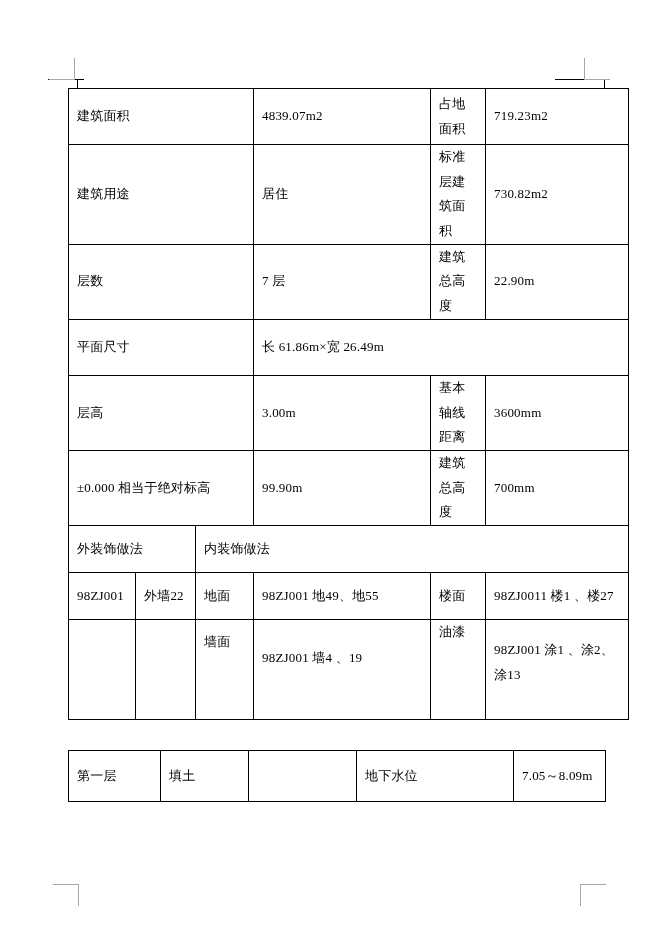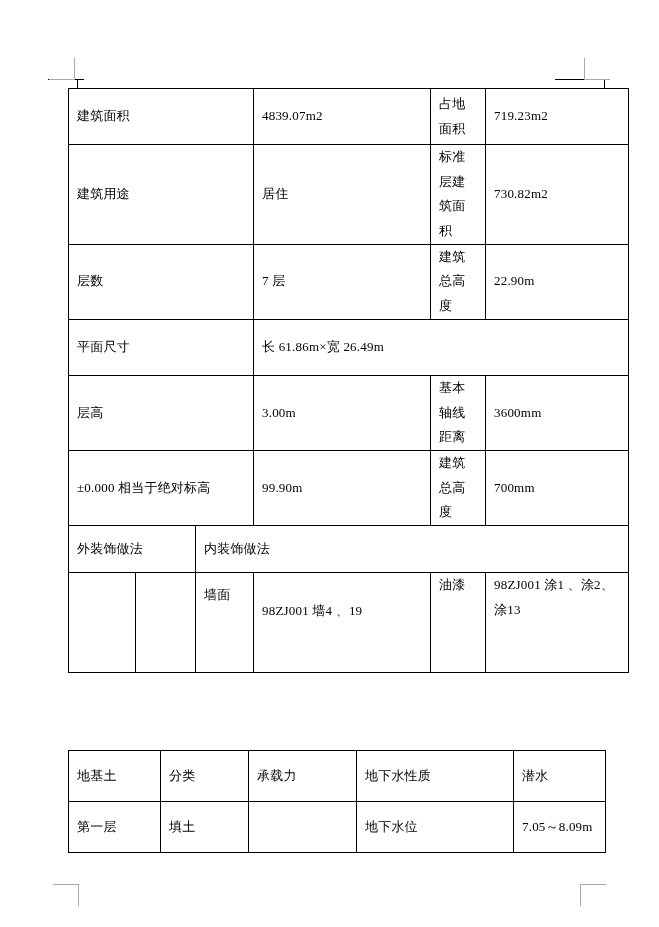--- a/index.html
+++ b/index.html
@@ -160,50 +160,51 @@
       <td>99.90m</td>
       <td>建筑总高度</td>
       <td>700mm</td>
     </tr>
 
     <tr class="r-deco-h">
       <td colspan="2">外装饰做法</td>
       <td colspan="4">内装饰做法</td>
     </tr>
 
+    <tr class="r-deco">
+      <td>98ZJ001</td>
+      <td>外墙22</td>
+      <td>地面</td>
+      <td>98ZJ001 地49、地55</td>
+      <td>楼面</td>
+      <td>98ZJ0011 楼1 、楼27</td>
+    </tr>
 
     <tr class="r-deco-tall">
       <td class="empty"></td>
       <td class="empty"></td>
       <td style="vertical-align:top;padding-top:10px">墙面</td>
       <td style="vertical-align:top;padding-top:26px">98ZJ001 墙4 、19</td>
       <td style="vertical-align:top;padding-top:0">油漆</td>
-      <td class="cell-multi" style="vertical-align:top;padding-top:0">98ZJ001 涂1 、涂2、 涂13</td>
+      <td class="cell-multi" style="vertical-align:top;padding-top:18px">98ZJ001 涂1 、涂2、 涂13</td>
     </tr>
 
   </tbody>
 </table>
 
 <table id="ground-table" class="doc-table">
   <colgroup>
     <col style="width:92px">
       <col style="width:88px">
       <col style="width:108px">
     <col style="width:157px">
       <col style="width:92px">
   </colgroup>
   <tbody>
     <tr class="r-ground">
-      <td>地基土</td>
-      <td>分类</td>
-      <td>承载力</td>
-      <td>地下水性质</td>
-      <td>潜水</td>
-    </tr>
-    <tr class="r-ground">
       <td>第一层</td>
       <td>填土</td>
       <td class="empty"></td>
       <td>地下水位</td>
       <td>7.05～8.09m</td>
     </tr>
   </tbody>
 </table>
 
 </body></html>

